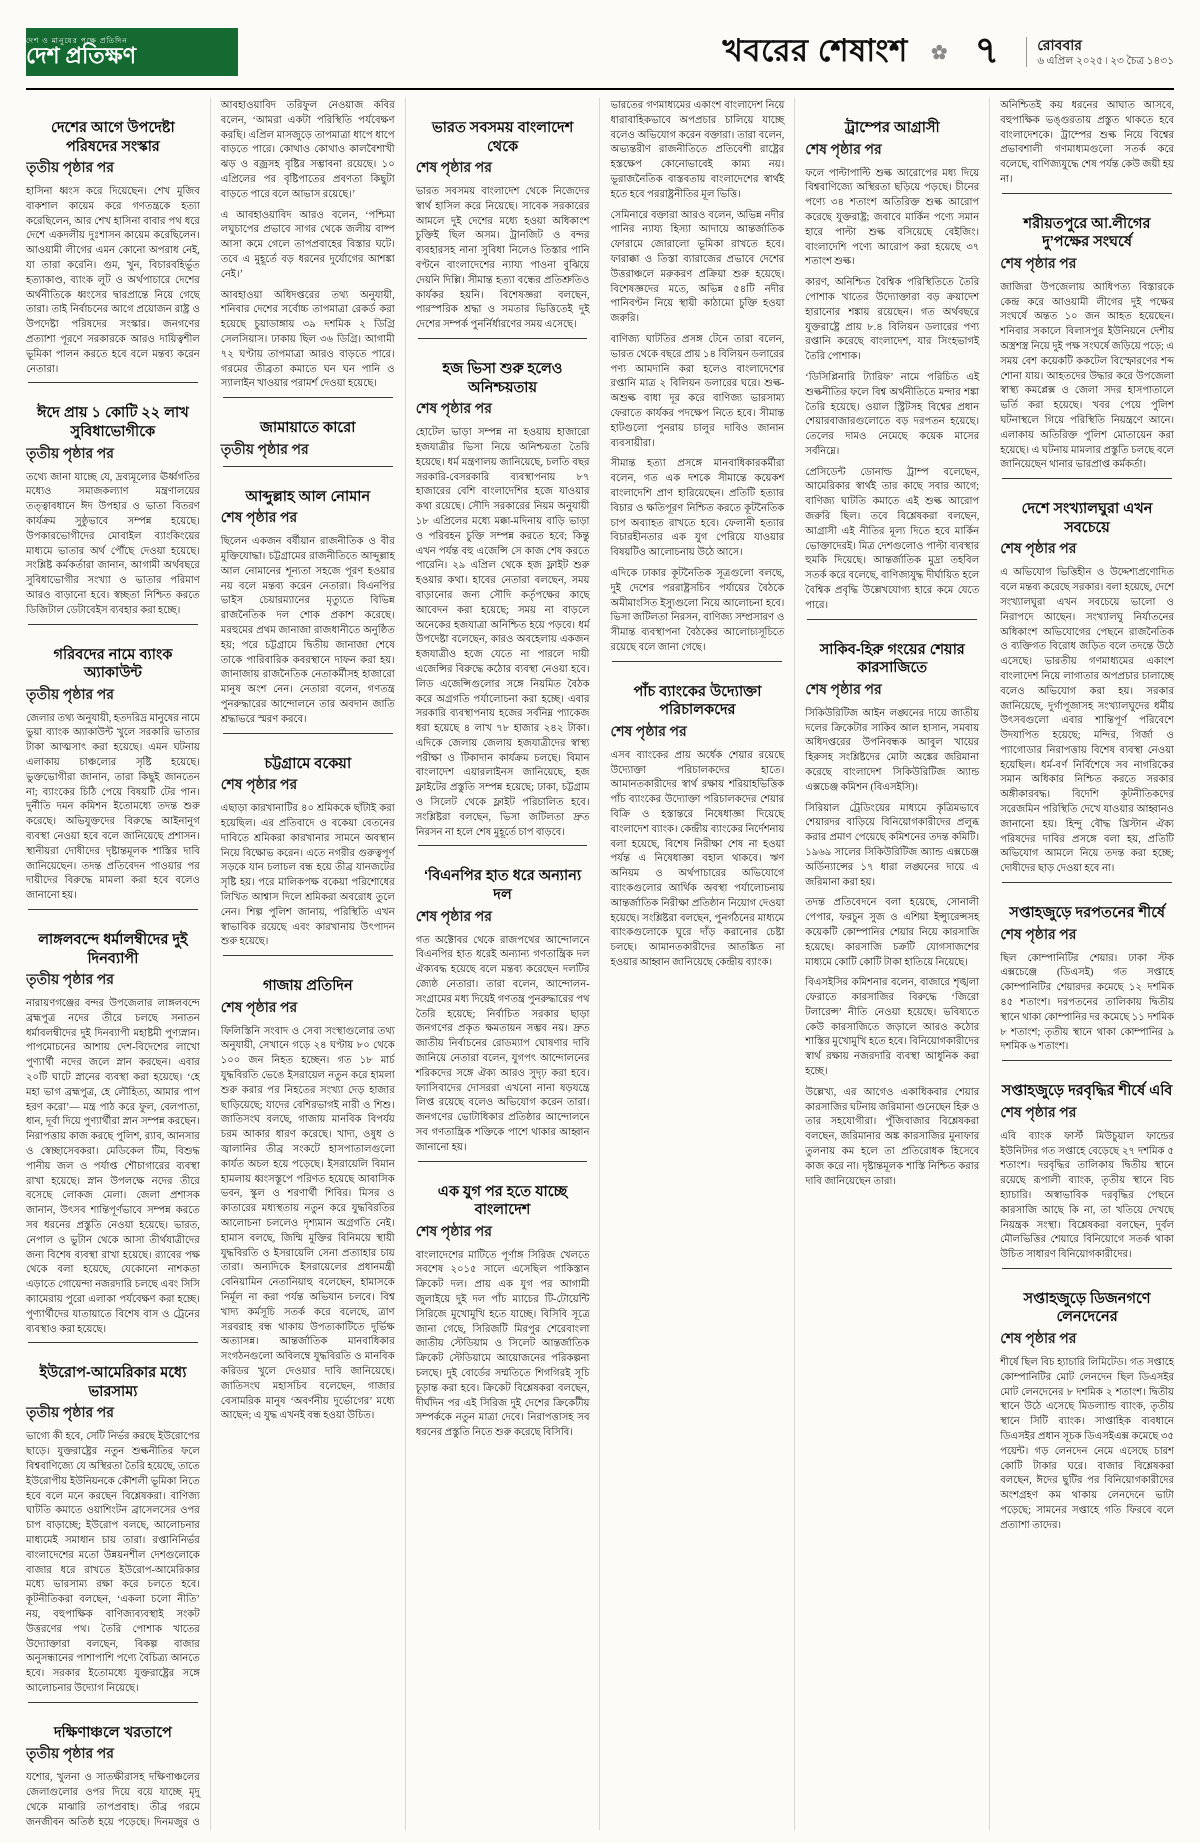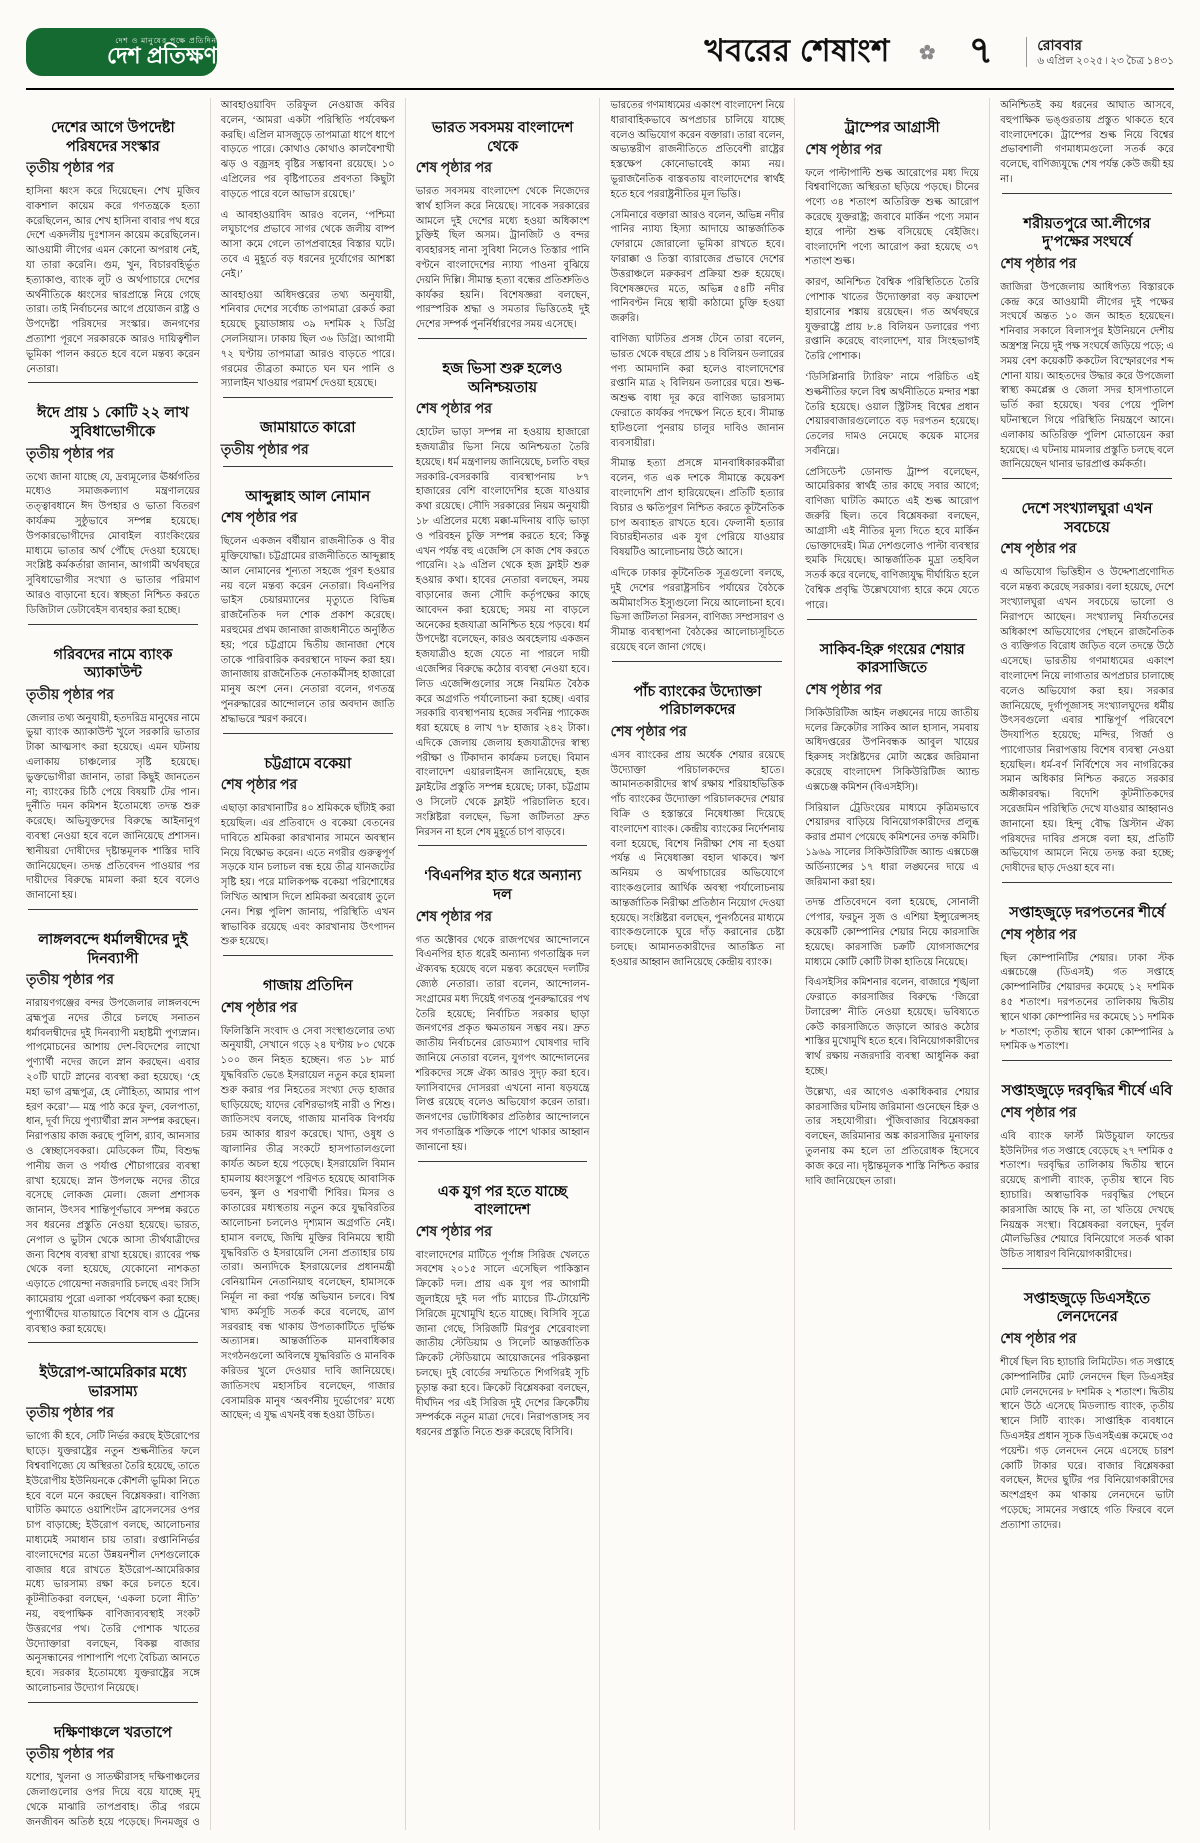--- a/index.html
+++ b/index.html
@@ -7,27 +7,27 @@
     width:1200px;height:1843px;
     background:#fcfbf7;
     font-family:"Liberation Serif","DejaVu Serif",serif;
     color:#1b1b1b;
     overflow:hidden;
   }
   .page{box-sizing:border-box;width:1200px;height:1843px;padding:24px 26px 10px 26px;}
   
   .masthead{display:flex;align-items:center;justify-content:space-between;height:56px;}
   .logo{
-    background:#156a31;color:#fff;border-radius:16px;
-    width:191px;height:48px;display:flex;flex-direction:column;
-    align-items:flex-end;justify-content:center;line-height:1.05;
+    background:#156a31;color:#fff;border-radius:0;
+    width:212px;height:48px;display:flex;flex-direction:column;
+    align-items:flex-start;justify-content:center;line-height:1.05;
   }
   .logo .tagline{font-size:7.5px;letter-spacing:1px;opacity:.9;}
   .logo .title{font-size:22px;font-weight:bold;font-family:"Liberation Sans",sans-serif;}
-  .head-right{display:flex;align-items:center;gap:29px;}
+  .head-right{display:flex;align-items:center;gap:23px;}
   .section-title{
     font-family:"Liberation Sans",sans-serif;
     font-size:31px;font-weight:bold;color:#101010;letter-spacing:.5px;
   }
   .ornament{font-size:20px;color:#8a8a8a;}
   .page-number{
     font-family:"Liberation Sans",sans-serif;
     font-size:38px;font-weight:bold;color:#111;padding:0 4px;
   }
   .datebox{border-left:1px solid #999;padding-left:10px;line-height:1.25;}
@@ -180,19 +180,19 @@
         <div class="para">এ অভিযোগ ভিত্তিহীন ও উদ্দেশ্যপ্রণোদিত বলে মন্তব্য করেছে সরকার। বলা হয়েছে, দেশে সংখ্যালঘুরা এখন সবচেয়ে ভালো ও নিরাপদে আছেন। সংখ্যালঘু নির্যাতনের অধিকাংশ অভিযোগের পেছনে রাজনৈতিক ও ব্যক্তিগত বিরোধ জড়িত বলে তদন্তে উঠে এসেছে। ভারতীয় গণমাধ্যমের একাংশ বাংলাদেশ নিয়ে লাগাতার অপপ্রচার চালাচ্ছে বলেও অভিযোগ করা হয়। সরকার জানিয়েছে, দুর্গাপূজাসহ সংখ্যালঘুদের ধর্মীয় উৎসবগুলো এবার শান্তিপূর্ণ পরিবেশে উদযাপিত হয়েছে; মন্দির, গির্জা ও প্যাগোডার নিরাপত্তায় বিশেষ ব্যবস্থা নেওয়া হয়েছিল। ধর্ম-বর্ণ নির্বিশেষে সব নাগরিকের সমান অধিকার নিশ্চিত করতে সরকার অঙ্গীকারবদ্ধ। বিদেশি কূটনীতিকদের সরেজমিন পরিস্থিতি দেখে যাওয়ার আহ্বানও জানানো হয়। হিন্দু বৌদ্ধ খ্রিস্টান ঐক্য পরিষদের দাবির প্রসঙ্গে বলা হয়, প্রতিটি অভিযোগ আমলে নিয়ে তদন্ত করা হচ্ছে; দোষীদের ছাড় দেওয়া হবে না।</div>
         <div class="rule"></div>
         <div class="headline">সপ্তাহজুড়ে দরপতনের শীর্ষে</div>
         <div class="cont">শেষ পৃষ্ঠার পর</div>
         <div class="para">ছিল কোম্পানিটির শেয়ার। ঢাকা স্টক এক্সচেঞ্জে (ডিএসই) গত সপ্তাহে কোম্পানিটির শেয়ারদর কমেছে ১২ দশমিক ৪৫ শতাংশ। দরপতনের তালিকায় দ্বিতীয় স্থানে থাকা কোম্পানির দর কমেছে ১১ দশমিক ৮ শতাংশ; তৃতীয় স্থানে থাকা কোম্পানির ৯ দশমিক ৬ শতাংশ।</div>
         <div class="rule"></div>
         <div class="headline">সপ্তাহজুড়ে দরবৃদ্ধির শীর্ষে এবি</div>
         <div class="cont">শেষ পৃষ্ঠার পর</div>
         <div class="para">এবি ব্যাংক ফার্স্ট মিউচুয়াল ফান্ডের ইউনিটদর গত সপ্তাহে বেড়েছে ২৭ দশমিক ৫ শতাংশ। দরবৃদ্ধির তালিকায় দ্বিতীয় স্থানে রয়েছে রূপালী ব্যাংক, তৃতীয় স্থানে বিচ হ্যাচারি। অস্বাভাবিক দরবৃদ্ধির পেছনে কারসাজি আছে কি না, তা খতিয়ে দেখছে নিয়ন্ত্রক সংস্থা। বিশ্লেষকরা বলছেন, দুর্বল মৌলভিত্তির শেয়ারে বিনিয়োগে সতর্ক থাকা উচিত সাধারণ বিনিয়োগকারীদের।</div>
         <div class="rule"></div>
-        <div class="headline">সপ্তাহজুড়ে ডিএসইতে লেনদেনের</div>
+        <div class="headline">সপ্তাহজুড়ে ডিজনগণে লেনদেনের</div>
         <div class="cont">শেষ পৃষ্ঠার পর</div>
         <div class="para">শীর্ষে ছিল বিচ হ্যাচারি লিমিটেড। গত সপ্তাহে কোম্পানিটির মোট লেনদেন ছিল ডিএসইর মোট লেনদেনের ৮ দশমিক ২ শতাংশ। দ্বিতীয় স্থানে উঠে এসেছে মিডল্যান্ড ব্যাংক, তৃতীয় স্থানে সিটি ব্যাংক। সাপ্তাহিক ব্যবধানে ডিএসইর প্রধান সূচক ডিএসইএক্স কমেছে ৩৫ পয়েন্ট। গড় লেনদেন নেমে এসেছে চারশ কোটি টাকার ঘরে। বাজার বিশ্লেষকরা বলছেন, ঈদের ছুটির পর বিনিয়োগকারীদের অংশগ্রহণ কম থাকায় লেনদেনে ভাটা পড়েছে; সামনের সপ্তাহে গতি ফিরবে বলে প্রত্যাশা তাদের।</div>
       </div>
     </main>
 
 </div>
 
 </body></html>

